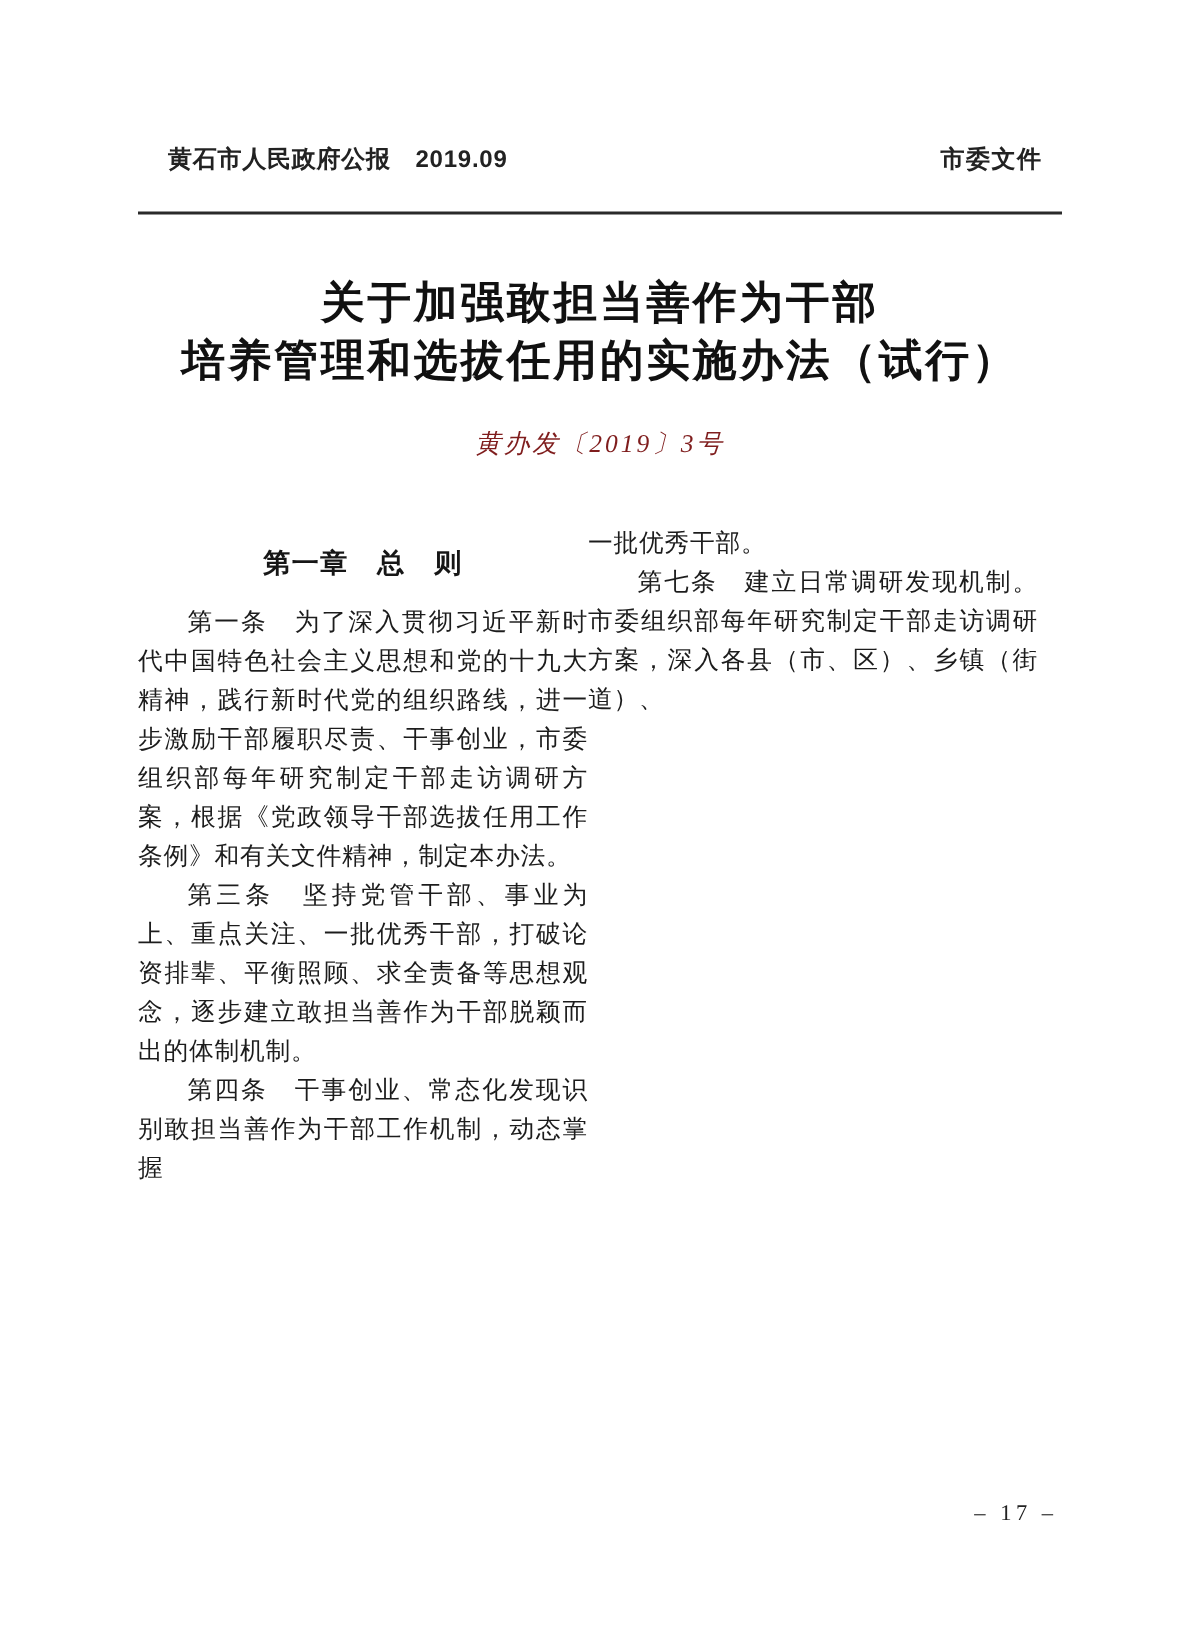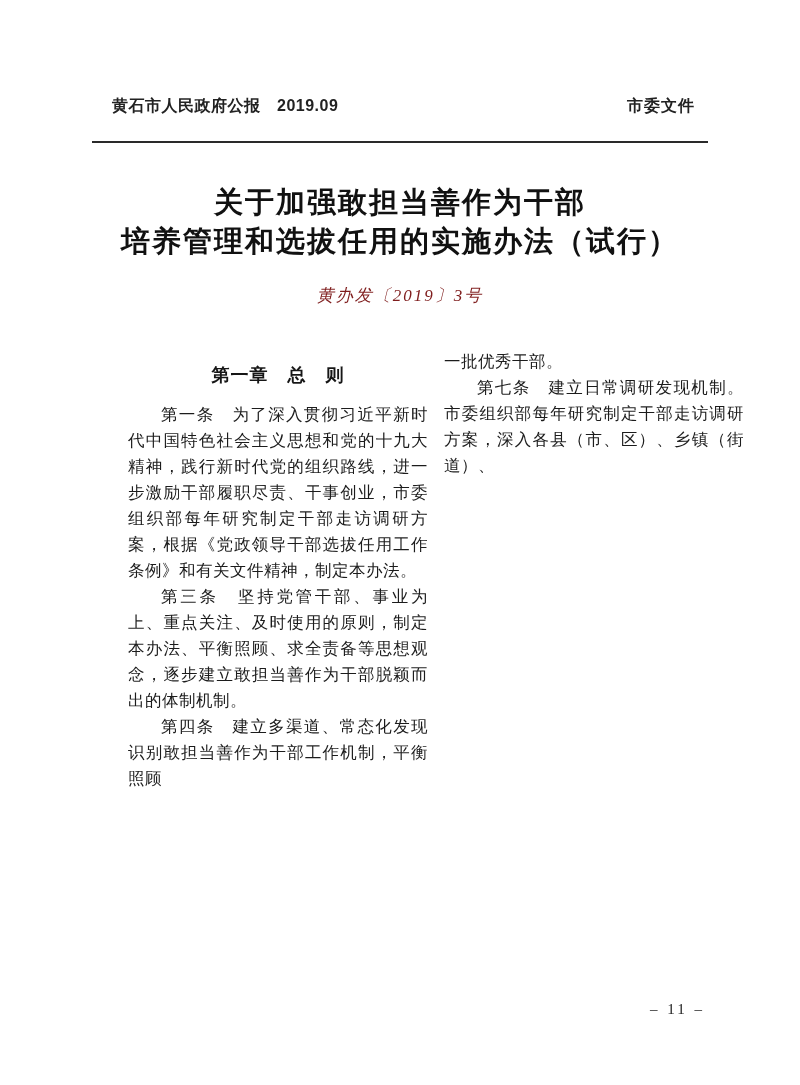--- a/index.html
+++ b/index.html
@@ -61,22 +61,21 @@
     color: #7f1d1d;
   }
 
   
   .columns {
     position: absolute;
     top: 349px;
     left: 92px;
     width: 616px;
     display: flex;
-    gap: 16px;
-    margin-left: 36px;
+    gap: 0;
   }
   .col {
     width: 300px;
     font-size: 16.5px;
     line-height: 26px;
     text-align: justify;
     text-justify: inter-character;
     letter-spacing: 0.5px;
     color: #1c1c1c;
   }
@@ -124,26 +123,26 @@
     <div>培养管理和选拔任用的实施办法（试行）</div>
   </div>
 
   <div class="doc-number">黄办发〔2019〕3号</div>
 
   <div class="columns">
 
     <div class="col">
       <div class="chapter-heading first">第一章　总　则</div>
       <p>第一条　为了深入贯彻习近平新时代中国特色社会主义思想和党的十九大精神，践行新时代党的组织路线，进一步激励干部履职尽责、干事创业，市委组织部每年研究制定干部走访调研方案，根据《党政领导干部选拔任用工作条例》和有关文件精神，制定本办法。</p>
-      <p>第三条　坚持党管干部、事业为上、重点关注、及时使用的原则，制定本办法、平衡照顾、求全责备等思想观念，逐步建立敢担当善作为干部脱颖而出的体制机制。</p>
-      <p>第四条　建立多渠道、常态化发现识别敢担当善作为干部工作机制，平衡照顾</p>
+      <p>第三条　坚持党管干部、事业为上、重点关注、一批优秀干部，打破论资排辈、平衡照顾、求全责备等思想观念，逐步建立敢担当善作为干部脱颖而出的体制机制。</p>
+      <p>第四条　干事创业、常态化发现识别敢担当善作为干部工作机制，动态掌握</p>
     </div>
 
     <div class="col">
       <p class="continuation">一批优秀干部。</p>
       <p>第七条　建立日常调研发现机制。市委组织部每年研究制定干部走访调研方案，深入各县（市、区）、乡镇（街道）、</p>
     </div>
 
   </div>
 
-  <div class="page-number">– 11 –</div>
+  <div class="page-number">– 17 –</div>
 
 </div>
 
 </body></html>

